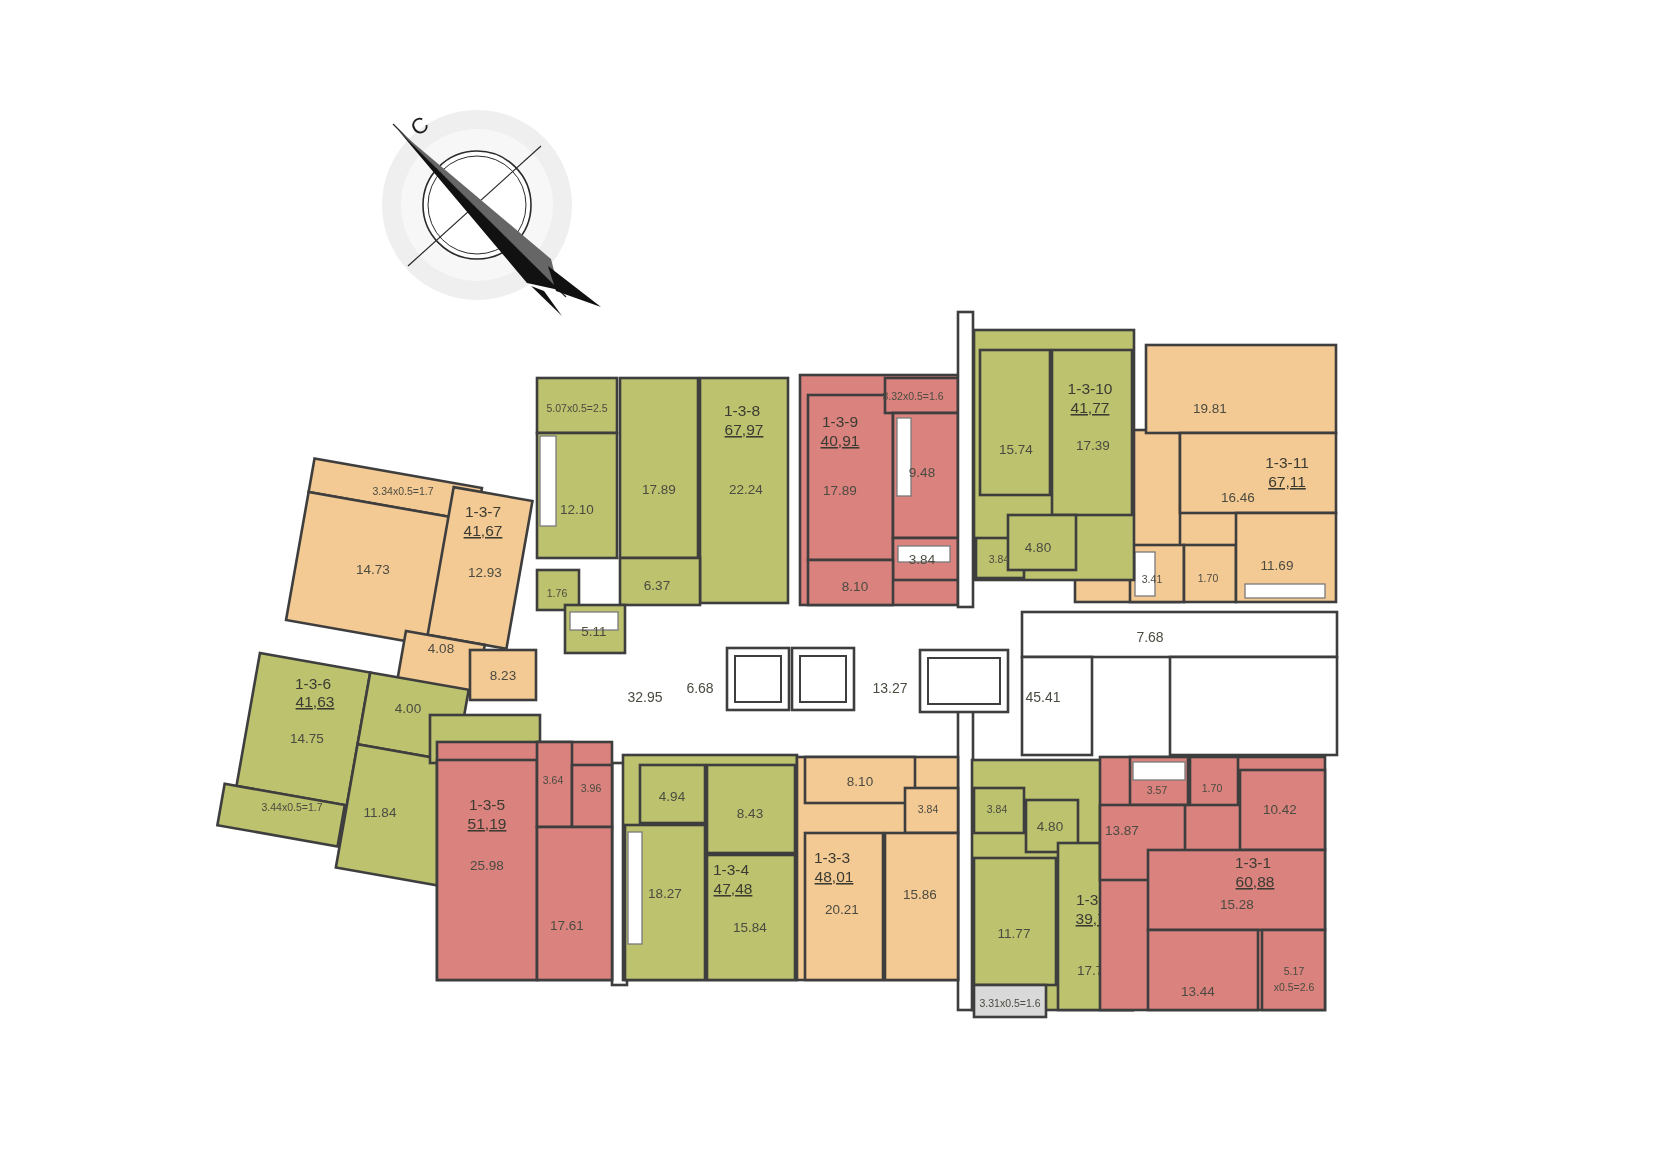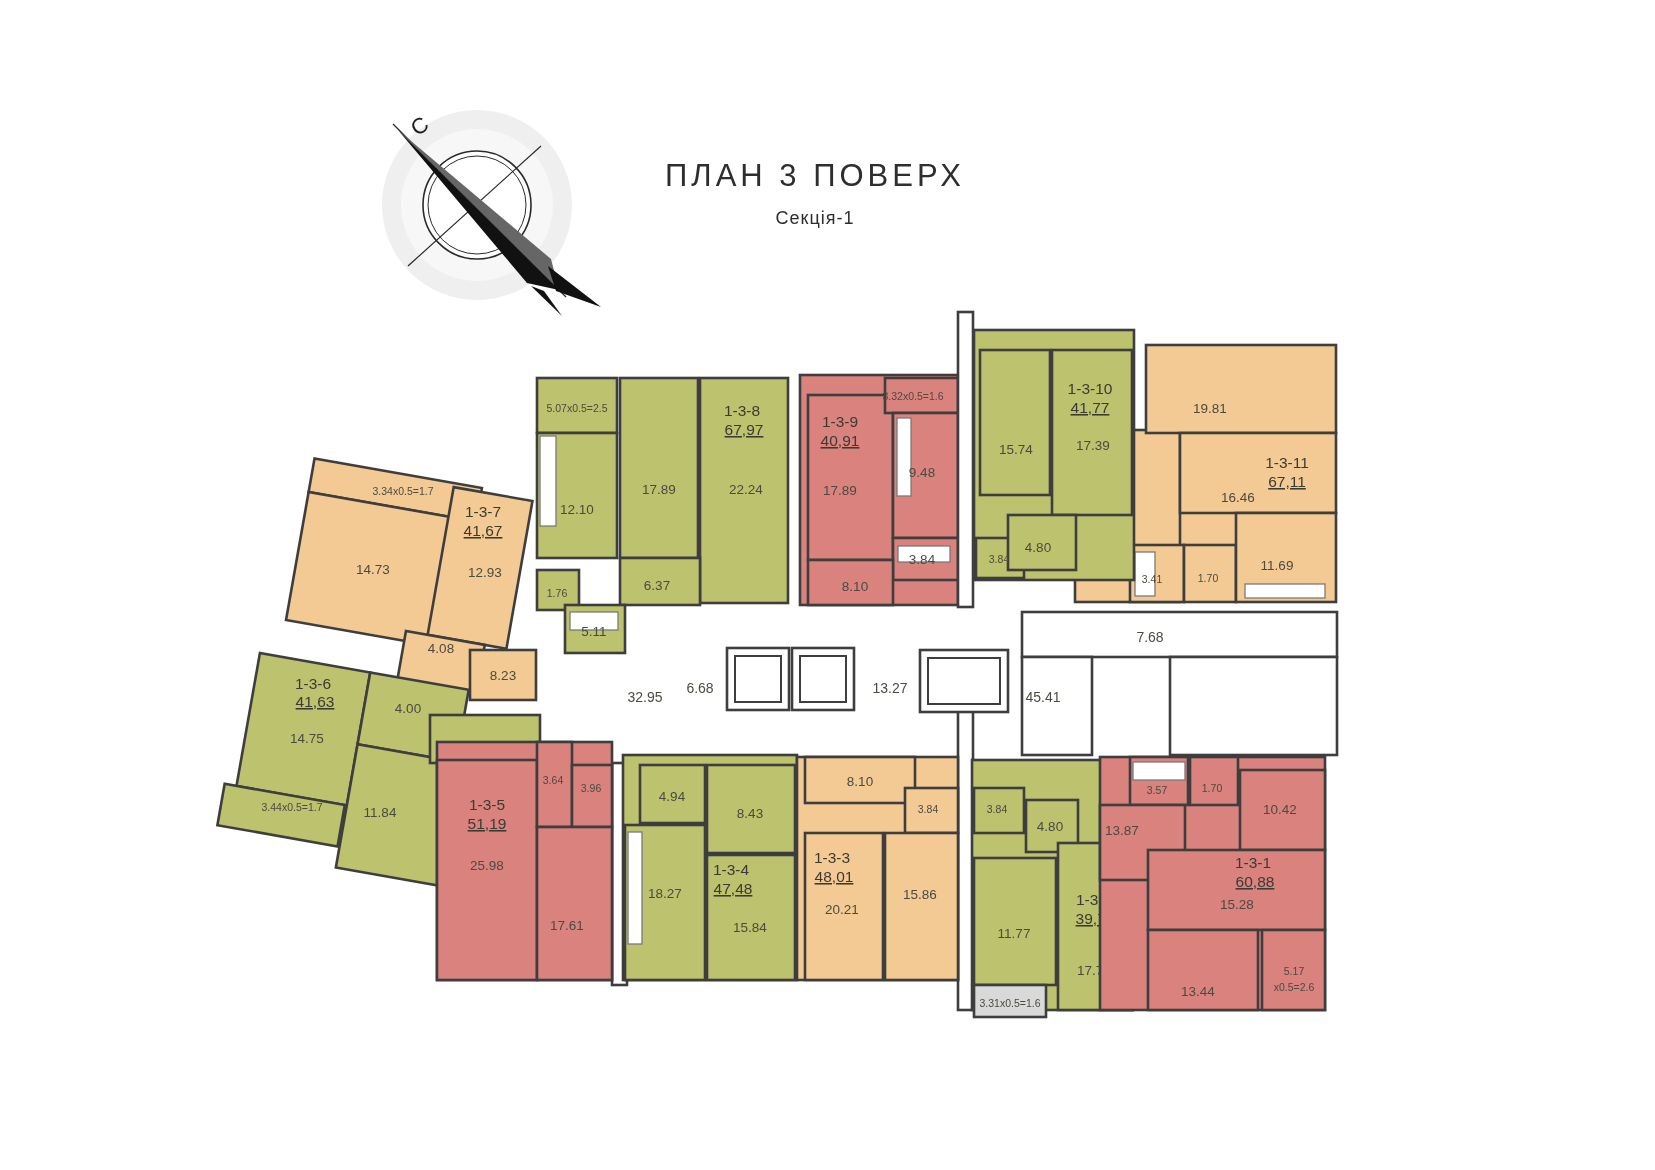--- a/index.html
+++ b/index.html
@@ -28,24 +28,20 @@
   .t-north{font-size:22px;fill:#1d1d1d;text-anchor:middle;}
   .needle-gray{fill:#666666;}
   .needle-black{fill:#111111;}
   .compass-line{stroke:#2a2a2a;stroke-width:1.2;fill:none;}
 </style>
 </head>
 <body>
 
 <div class="canvas">
 
-  <div class="title-wrap">
-    <div class="title-main">ПЛАН 3 ПОВЕРХ</div>
-    <div class="title-sub">Секція-1</div>
-  </div>
 
   <svg width="1655" height="1170" viewBox="0 0 1655 1170">
 
     <g>
       <circle cx="477" cy="205" r="95" fill="#efefef"></circle>
       <circle cx="477" cy="205" r="76" fill="#f7f7f7"></circle>
       <circle cx="477" cy="205" r="54" fill="#ffffff" stroke="#2a2a2a" stroke-width="1.6"></circle>
       <circle cx="477" cy="205" r="49" fill="none" stroke="#2a2a2a" stroke-width="1"></circle>
       <line x1="393" y1="124" x2="566" y2="297" class="compass-line"></line>
       <line x1="541" y1="146" x2="408" y2="266" class="compass-line"></line>

